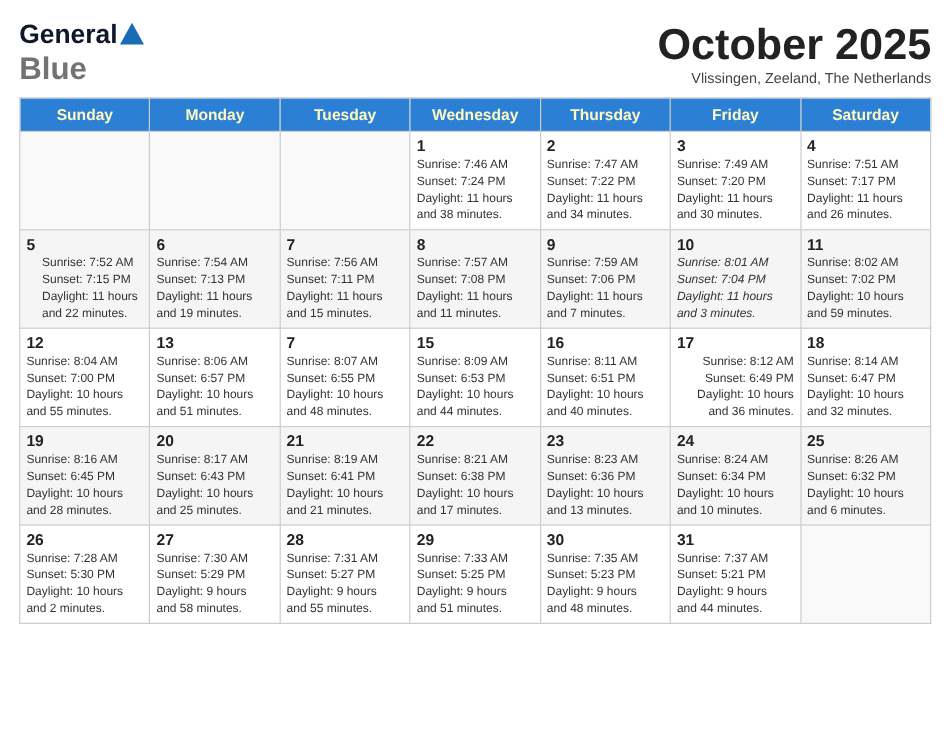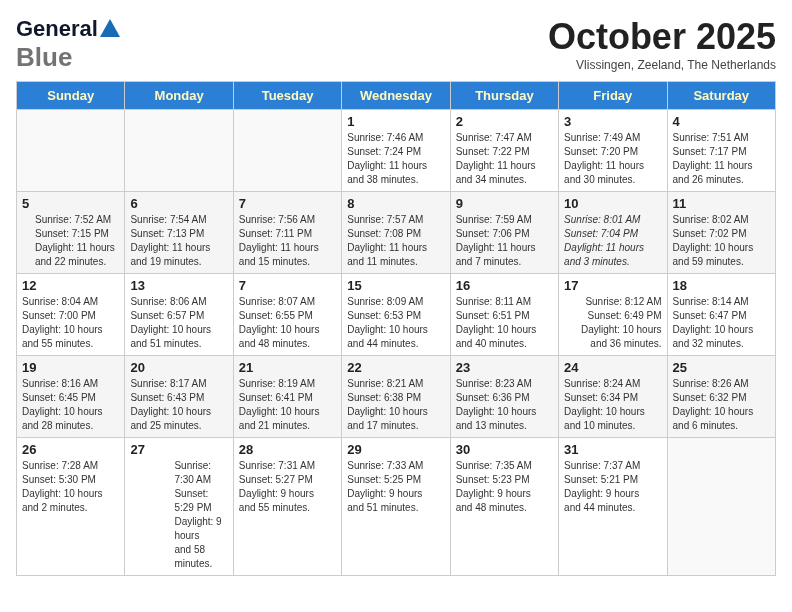--- a/index.html
+++ b/index.html
@@ -315,21 +315,21 @@
       <tr>
         <td>
           <div class="day-number">26</div>
           <div class="day-info" style="white-space: pre-line;">Sunrise: 7:28 AM
 Sunset: 5:30 PM
 Daylight: 10 hours
 and 2 minutes.</div>
         </td>
         <td>
           <div class="day-number">27</div>
-          <div class="day-info" style="white-space: pre-line; margin-left: 44px;">Sunrise: 7:30 AM
+          <div class="day-info" style="white-space: pre-line;">Sunrise: 7:30 AM
 Sunset: 5:29 PM
 Daylight: 9 hours
 and 58 minutes.</div>
         </td>
         <td>
           <div class="day-number">28</div>
           <div class="day-info" style="white-space: pre-line;">Sunrise: 7:31 AM
 Sunset: 5:27 PM
 Daylight: 9 hours
 and 55 minutes.</div>

